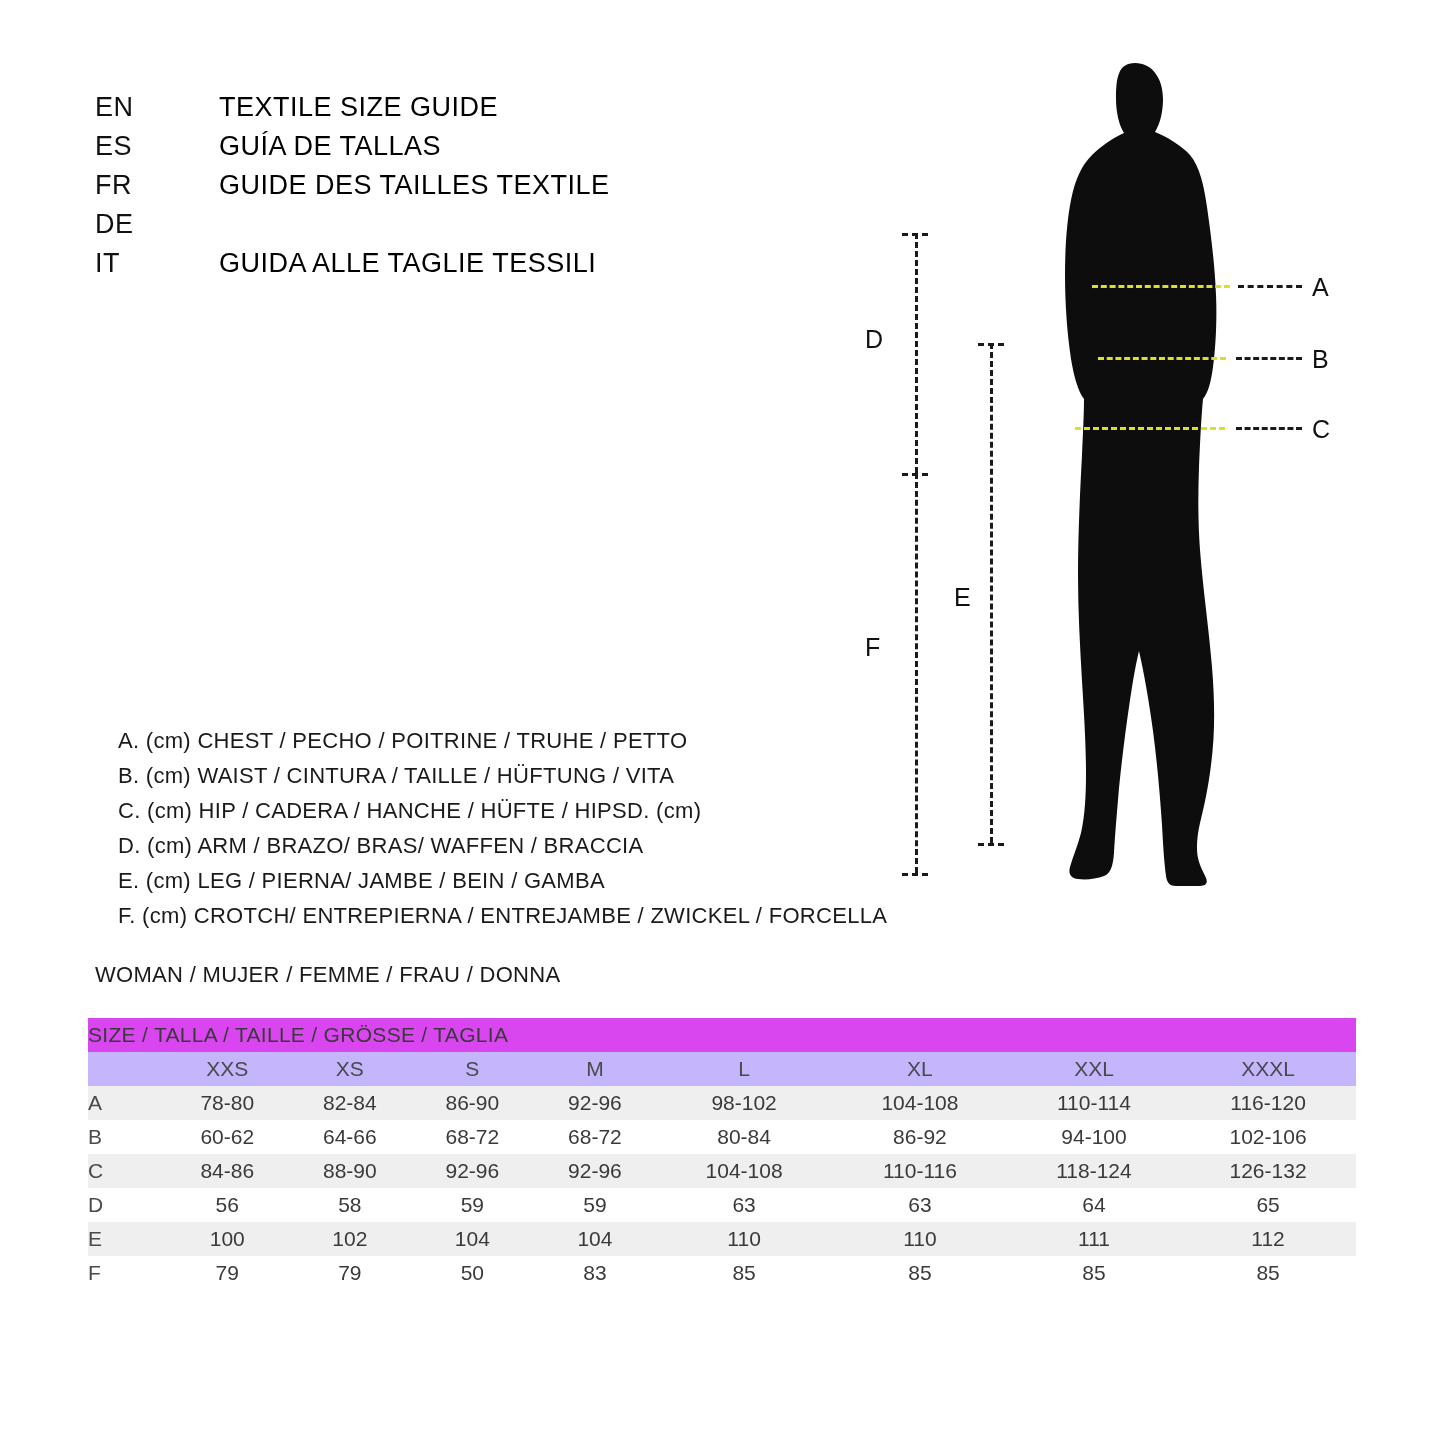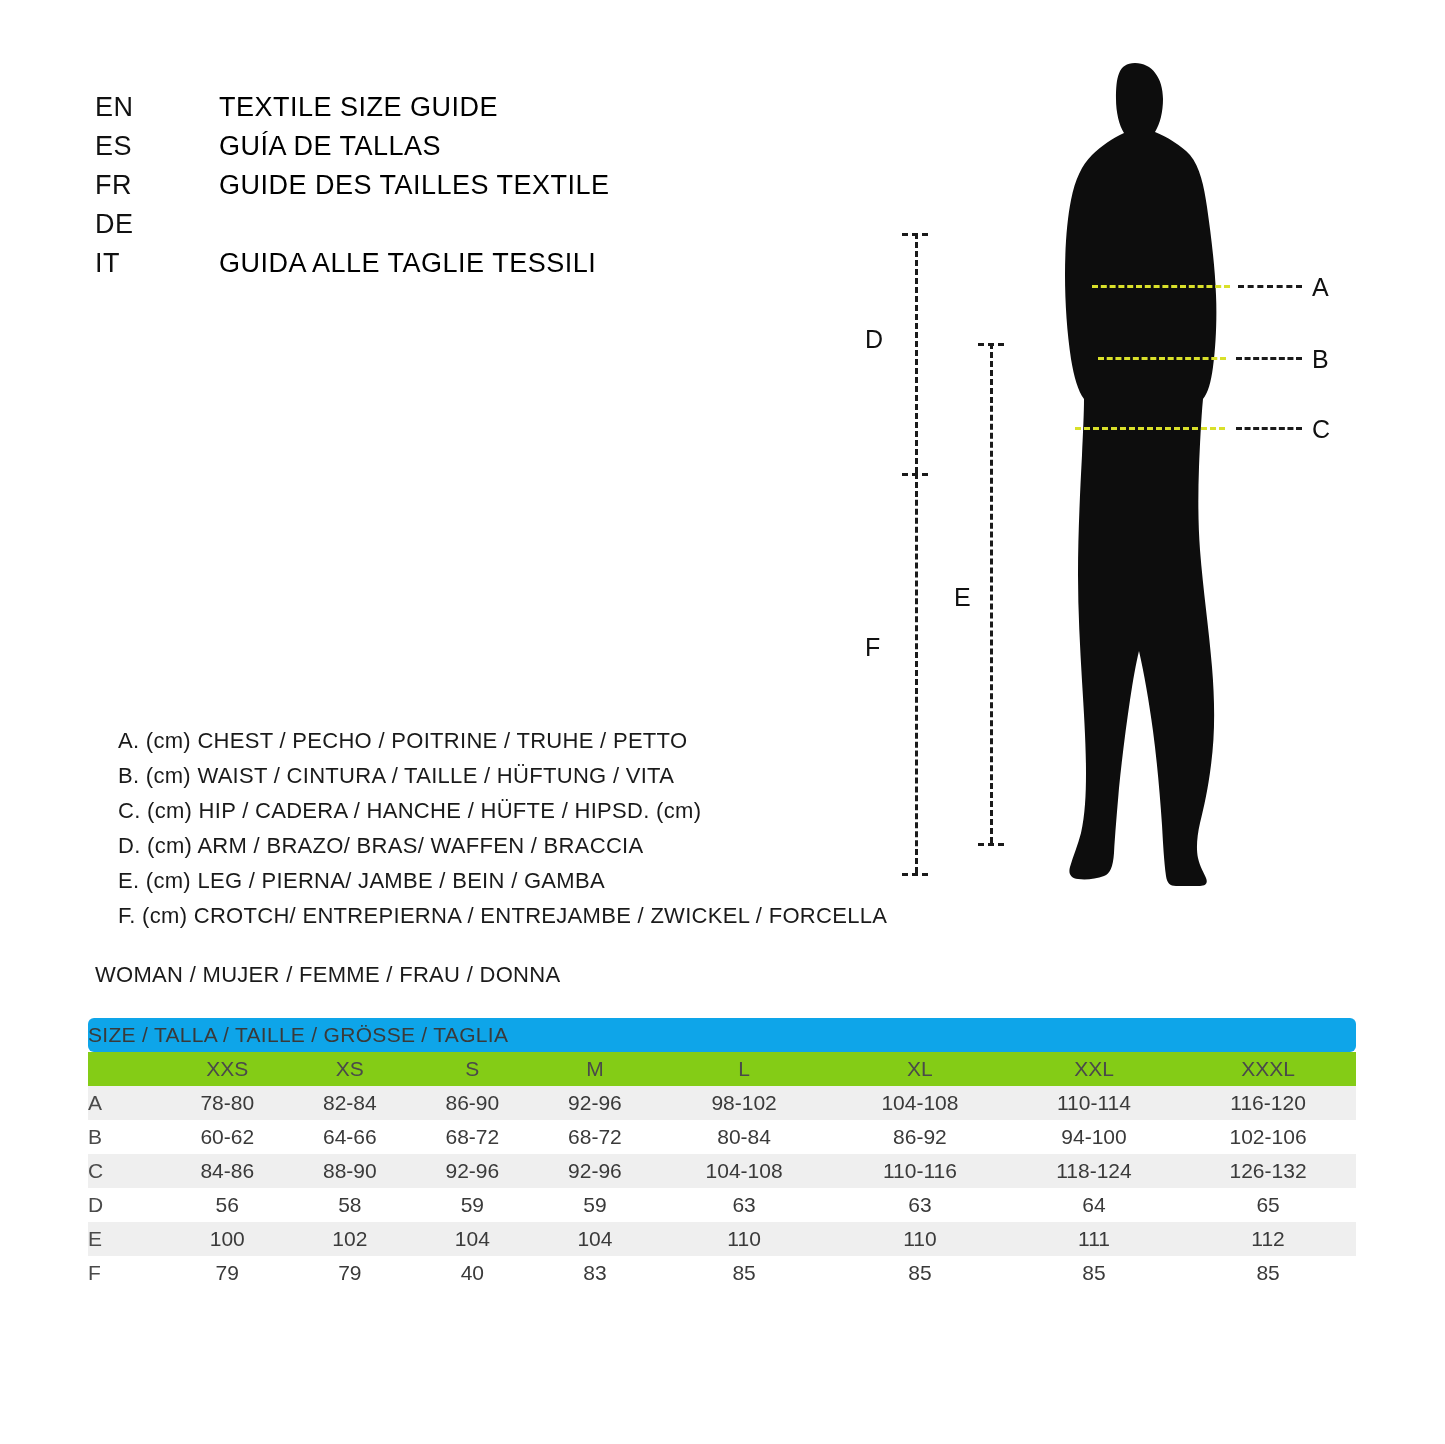--- a/index.html
+++ b/index.html
@@ -112,31 +112,30 @@
     top: 1018px;
     width: 1268px;
     border-collapse: collapse;
     font-size: 21px;
   }
   #size-table td, #size-table th {
     padding: 0;
     height: 34px;
   }
   .hdr-band td {
-    background: #0ea5e9;
+    background: #d946ef;
     color: #3a3a3a;
     text-align: left;
     font-size: 21px;
     letter-spacing: 0.3px;
     padding-left: 10px;
     height: 36px;
-    border-radius: 6px;
   }
   .col-head td {
-    background: #84cc16;
+    background: #c4b5fd;
     color: #4a4a4a;
     text-align: center;
     height: 40px;
     font-size: 21px;
   }
   .row-label {
     width: 78px;
     text-align: left;
     padding-left: 10px;
     color: #4a4a4a;
@@ -328,21 +327,21 @@
       <td class="cell">110</td>
       <td class="cell">110</td>
       <td class="cell">111</td>
       <td class="cell">112</td>
     </tr>
 
     <tr class="band-f">
       <td class="row-label">F</td>
       <td class="cell">79</td>
       <td class="cell">79</td>
-      <td class="cell">40</td>
+      <td class="cell">50</td>
       <td class="cell">83</td>
       <td class="cell">85</td>
       <td class="cell">85</td>
       <td class="cell">85</td>
       <td class="cell">85</td>
     </tr>
   </tbody>
 </table>
 
 </body></html>

